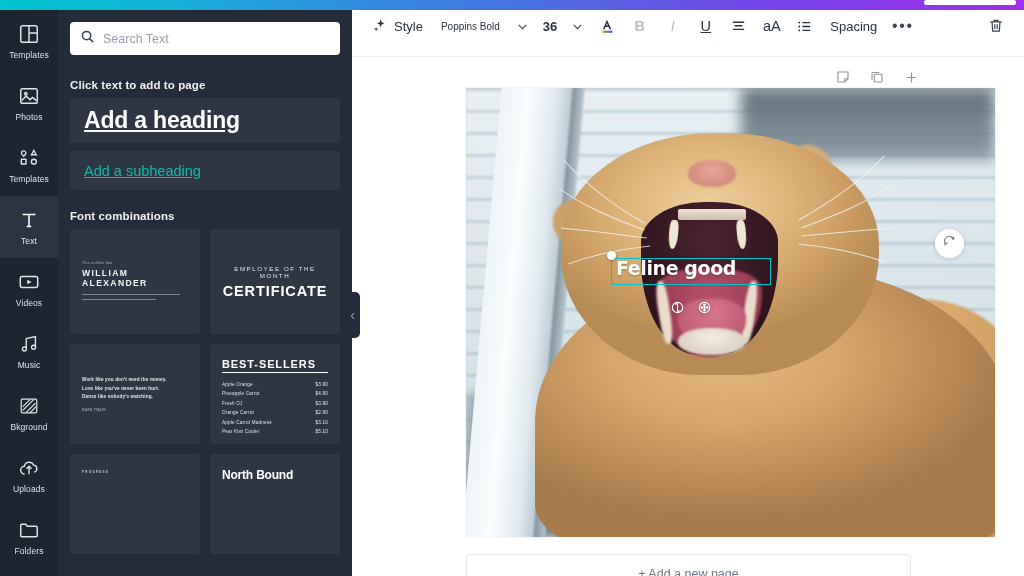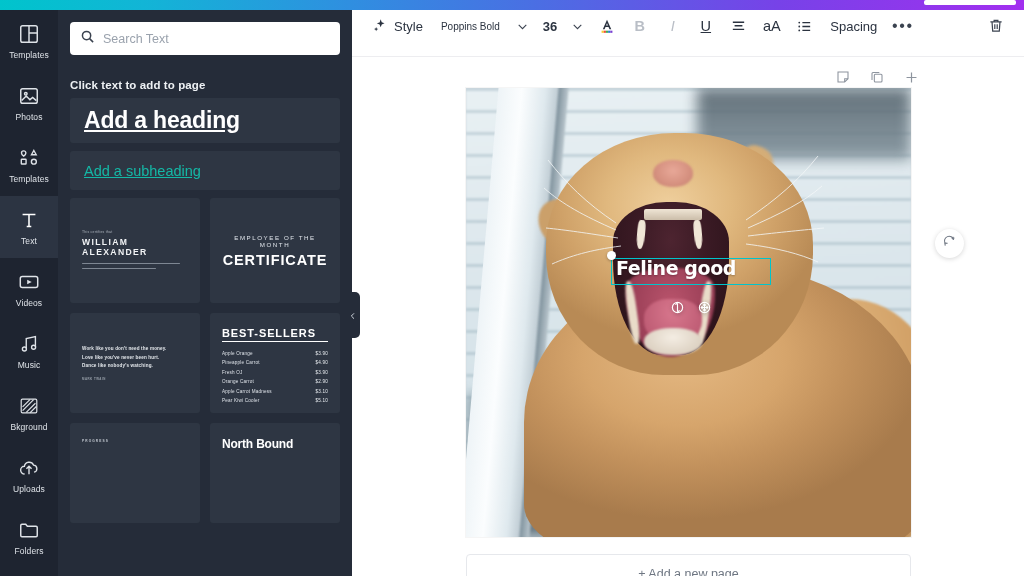--- a/index.html
+++ b/index.html
@@ -127,21 +127,21 @@
 
   
   .page-tools{
     position:absolute; right:104px; top:60px; display:flex; gap:16px; align-items:center; z-index:22;
   }
   .pt{ cursor:pointer; width:18px; height:18px; display:flex; align-items:center; justify-content:center; }
 
   
   .canvas-wrap{ position:absolute; left:0; top:47px; right:0; bottom:0; background:#fff; }
   .canvas{
-    position:absolute; left:114px; top:31px; width:445px; height:449px;
+    position:absolute; left:114px; top:31px; width:529px; height:449px;
     overflow:hidden; background:#cfd9df;
     box-shadow:0 0 0 1px rgba(0,0,0,.04);
     text-align:center;
   }
   
   .ph{ position:absolute; inset:0; }
   .bg-wall{
     position:absolute; inset:0;
     background:
       repeating-linear-gradient(180deg, rgba(120,150,165,.30) 0px, rgba(120,150,165,.30) 3px, rgba(255,255,255,0) 3px, rgba(255,255,255,0) 22px),
@@ -400,20 +400,21 @@
         </span>
         <input type="text" placeholder="Search Text" style="">
       </div>
     </div>
 
     <div class="sect-title">Click text to add to page</div>
 
     <div class="txt-card txt-heading">Add a heading</div>
     <div class="txt-card txt-sub">Add a subheading</div>
 
+    <div class="sect-title">Font combinations</div>
 
     <div class="fc-grid">
 
       <div class="fc-card">
         <div class="will-tiny">This certifies that</div>
         <div class="will-name">WILLIAM ALEXANDER</div>
         <div class="mini-line" style="width:92%"></div>
         <div class="mini-line" style="width:70%"></div>
       </div>
 

